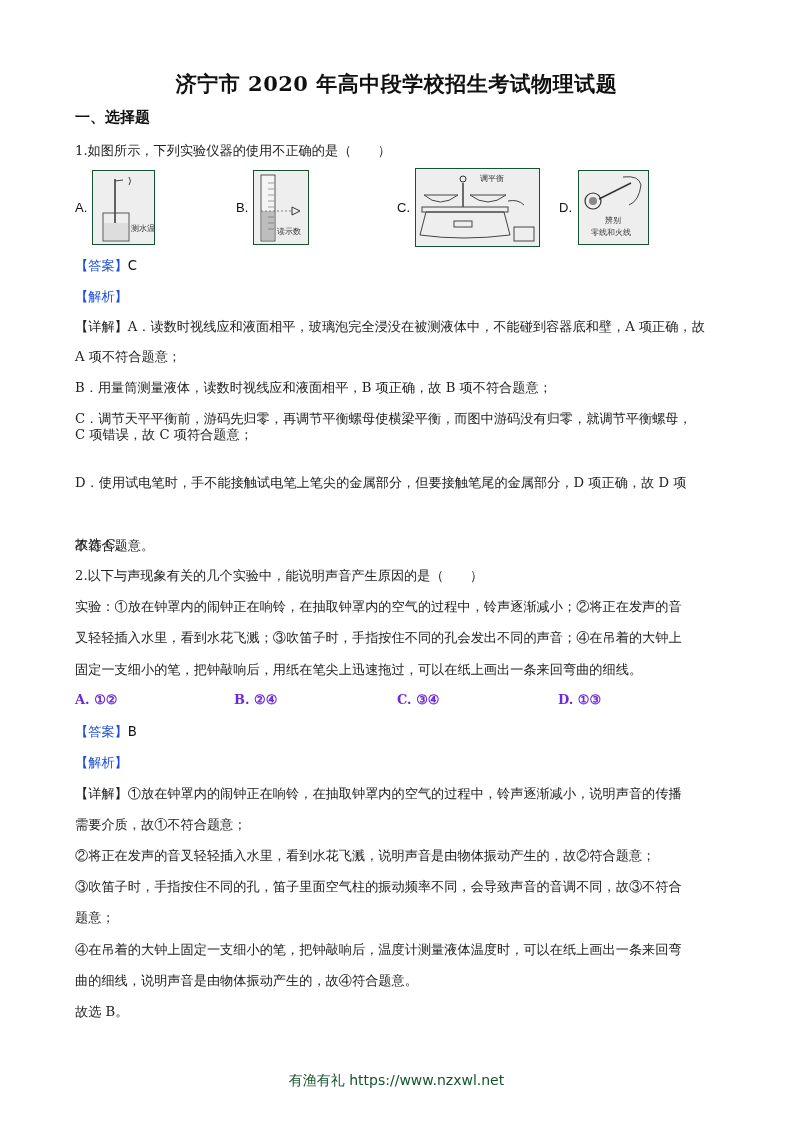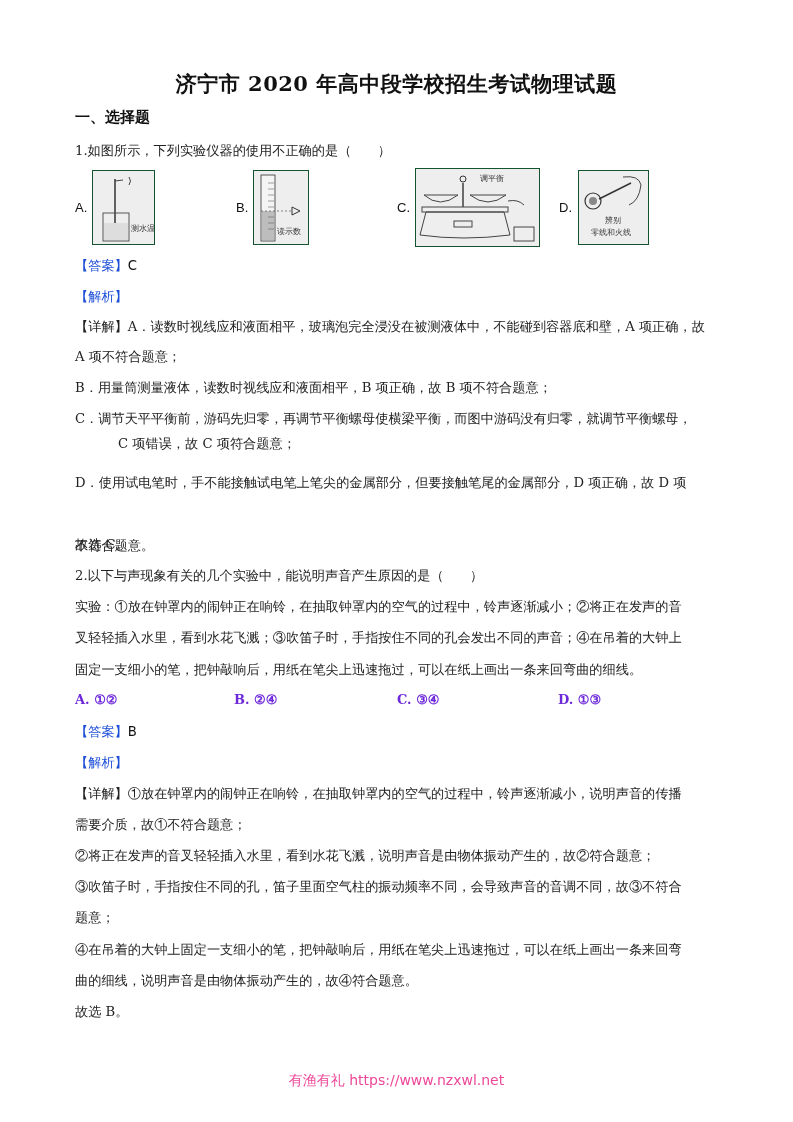--- a/index.html
+++ b/index.html
@@ -10,21 +10,21 @@
            font-size:21px; font-weight:bold; letter-spacing:0.5px; color:#111; }
   .section { position:absolute; left:75px; top:108px; font-size:15px; font-weight:bold; color:#111; }
   .line { position:absolute; left:75px; font-size:13.2px; white-space:nowrap; color:#222; }
   .tag { color:#1d4ed8; }
   .ans { font-family:"DejaVu Sans","Liberation Sans",sans-serif; color:#111; }
   .opt-label { position:absolute; font-family:"Liberation Sans",sans-serif; font-size:13px; color:#111; }
   .fig { position:absolute; background:#eeeeee; border:1px solid #14532d; overflow:hidden; }
   .fig svg { width:100%; height:100%; display:block; }
   .choice { position:absolute; font-size:13px; color:#6d28d9;font-weight:bold; }
   .footer { position:absolute; left:0; width:793px; top:1072px; text-align:center;
-            font-family:"DejaVu Sans","Liberation Sans",sans-serif; font-size:14px; color:#ec4899; }
+            font-family:"DejaVu Sans","Liberation Sans",sans-serif; font-size:14px; color:#14532d; }
 </style>
 </head>
 <body>
 
 <div class="page">
 
   <div class="title">济宁市 2020 年高中段学校招生考试物理试题</div>
   <div class="section">一、选择题</div>
 
   <div class="line" style="top:142px;">1.如图所示，下列实验仪器的使用不正确的是（　　）</div>
@@ -94,21 +94,21 @@
     <span class="tag">【答案】</span><span class="ans">C</span>
   </div>
   <div class="line tag" style="top:288px;">【解析】</div>
 
   <div class="line" style="top:318px;">
     <span>【详解】</span><span>A．读数时视线应和液面相平，玻璃泡完全浸没在被测液体中，不能碰到容器底和壁，A 项正确，故</span>
   </div>
   <div class="line" style="top:348px;">A 项不符合题意；</div>
   <div class="line" style="top:379px;">B．用量筒测量液体，读数时视线应和液面相平，B 项正确，故 B 项不符合题意；</div>
   <div class="line" style="top:410px;">C．调节天平平衡前，游码先归零，再调节平衡螺母使横梁平衡，而图中游码没有归零，就调节平衡螺母，</div>
-  <div class="line" style="top:435px;margin-left:43px;">C 项错误，故 C 项符合题意；</div>
+  <div class="line" style="top:426px;">C 项错误，故 C 项符合题意；</div>
   <div class="line" style="top:474px;">D．使用试电笔时，手不能接触试电笔上笔尖的金属部分，但要接触笔尾的金属部分，D 项正确，故 D 项</div>
   <div class="line" style="top:505px;margin-top:32px;">不符合题意。</div>
   <div class="line" style="top:536px;">故选 C。</div>
 
   <div class="line" style="top:567px;">2.以下与声现象有关的几个实验中，能说明声音产生原因的是（　　）</div>
   <div class="line" style="top:598px;">实验：①放在钟罩内的闹钟正在响铃，在抽取钟罩内的空气的过程中，铃声逐渐减小；②将正在发声的音</div>
   <div class="line" style="top:629px;">叉轻轻插入水里，看到水花飞溅；③吹笛子时，手指按住不同的孔会发出不同的声音；④在吊着的大钟上</div>
   <div class="line" style="top:661px;">固定一支细小的笔，把钟敲响后，用纸在笔尖上迅速拖过，可以在纸上画出一条来回弯曲的细线。</div>
 
   <div class="choice" style="left:75px; top:692px;">A. ①②</div>
@@ -121,18 +121,18 @@
   </div>
   <div class="line tag" style="top:754px;">【解析】</div>
 
   <div class="line" style="top:785px;">
     <span>【详解】</span><span>①放在钟罩内的闹钟正在响铃，在抽取钟罩内的空气的过程中，铃声逐渐减小，说明声音的传播</span>
   </div>
   <div class="line" style="top:816px;">需要介质，故①不符合题意；</div>
   <div class="line" style="top:847px;">②将正在发声的音叉轻轻插入水里，看到水花飞溅，说明声音是由物体振动产生的，故②符合题意；</div>
   <div class="line" style="top:878px;">③吹笛子时，手指按住不同的孔，笛子里面空气柱的振动频率不同，会导致声音的音调不同，故③不符合</div>
   <div class="line" style="top:909px;">题意；</div>
-  <div class="line" style="top:941px;">④在吊着的大钟上固定一支细小的笔，把钟敲响后，用纸在笔尖上迅速拖过，可以在纸上画出一条来回弯</div>
+  <div class="line" style="top:941px;">④在吊着的大钟上固定一支细小的笔，把钟敲响后，温度计测量液体温度时，可以在纸上画出一条来回弯</div>
   <div class="line" style="top:972px;">曲的细线，说明声音是由物体振动产生的，故④符合题意。</div>
   <div class="line" style="top:1003px;">故选 B。</div>
 
   <div class="footer">有渔有礼 https://www.nzxwl.net</div>
 </div>
 
 </body></html>

